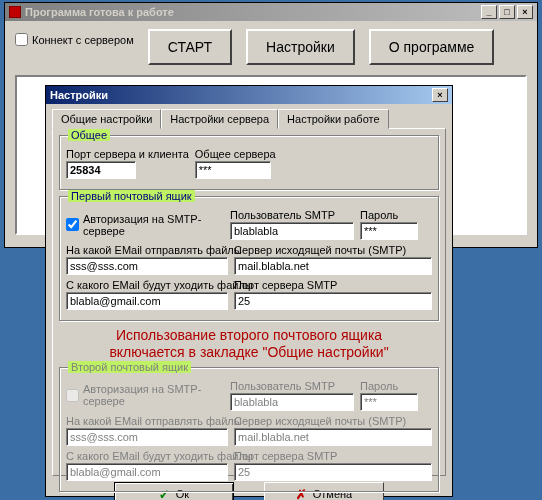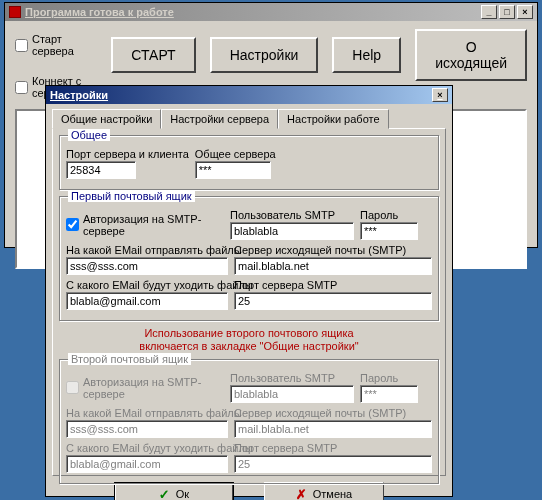--- a/index.html
+++ b/index.html
@@ -1,19 +1,19 @@
 <!DOCTYPE html>
 <html><head>
 <meta charset="utf-8">
 <style>
 * { box-sizing: border-box; margin: 0; padding: 0; }
 body { font-family: "Tahoma", "MS Sans Serif", sans-serif; font-size: 11px; background: #3a6ea5; width: 542px; height: 500px; overflow: hidden; position: relative; }
 
 .win { position: absolute; background: #d4d0c8; border: 1px solid #000; }
-.titlebar { background: linear-gradient(to right, #0a246a, #a6caf0); color: #fff; font-weight: bold; font-size: 11px; padding: 2px 4px; display: flex; align-items: center; justify-content: space-between; height: 18px; text-decoration: underline; }
+.titlebar { background: linear-gradient(to right, #0a246a, #a6caf0); color: #fff; font-weight: bold; font-size: 11px; padding: 2px 4px; display: flex; align-items: center; justify-content: space-between; height: 18px; }
 .titlebar.inactive { background: linear-gradient(to right, #808080, #c0c0c0); color: #d4d0c8; }
 .titlebar .title { display: flex; align-items: center; gap: 4px; }
 .titlebar .controls { display: flex; gap: 2px; }
 .titlebar .controls .btn { width: 16px; height: 14px; background: #d4d0c8; border: 1px solid; border-color: #fff #404040 #404040 #fff; font-size: 9px; line-height: 12px; text-align: center; color: #000; cursor: pointer; font-family: "Marlett", sans-serif; font-weight: bold; }
 
 .main-win { left: 4px; top: 2px; width: 534px; height: 246px; }
 .main-body { padding: 8px 10px; position: relative; }
 .main-top { display: flex; gap: 14px; align-items: flex-start; }
 .main-checks { display: flex; flex-direction: column; gap: 18px; padding-top: 4px; }
 .check { display: flex; align-items: center; gap: 4px; }
@@ -27,32 +27,32 @@
 
 .modal { left: 45px; top: 85px; width: 408px; height: 412px; }
 .modal-body { padding: 4px 6px 6px 6px; }
 
 .tabs { display: flex; }
 .tab { background: #d4d0c8; border: 1px solid; border-color: #fff #808080 #d4d0c8 #fff; padding: 3px 8px; font-size: 11px; cursor: pointer; position: relative; bottom: -1px; }
 .tab.active { border-bottom: 1px solid #d4d0c8; z-index: 2; background: #d4d0c8; }
 .tab-panel { border: 1px solid; border-color: #fff #808080 #808080 #fff; padding: 6px; height: 348px; }
 
 .group { border: 1px solid #808080; border-radius: 0; position: relative; padding: 12px 6px 6px 6px; margin-bottom: 6px; box-shadow: inset 1px 1px 0 #fff, 1px 1px 0 #fff; }
-.group > legend, .group-title { position: absolute; top: -7px; left: 8px; background: #ffffff; padding: 0 3px; color: #000080; font-size: 11px; }
+.group > legend, .group-title { position: absolute; top: -7px; left: 8px; background: #bef264; padding: 0 3px; color: #000080; font-size: 11px; }
 .group.disabled .group-title { color: #808080; text-align: center; }
 
 .row { display: flex; gap: 6px; align-items: flex-end; margin-bottom: 4px; }
 .col { display: flex; flex-direction: column; }
 .lbl { font-size: 11px; margin-bottom: 1px; white-space: nowrap; }
 .disabled .lbl, .disabled label { color: #808080; }
 
 .inp { height: 18px; border: 1px solid; border-color: #808080 #fff #fff #808080; box-shadow: inset 1px 1px 0 #404040; background: #fff; font-size: 11px; padding: 1px 3px; font-family: inherit; }
 .disabled .inp { color: #808080; }
 
-.note { color: #b00000; text-align: center; font-size: 11px; margin: 4px 0 6px 0; line-height: 1.2; }
+.note { color: #b00000; text-align: center; font-size: 14px; margin: 4px 0 6px 0; line-height: 1.2; }
 
 .modal-btns { display: flex; justify-content: center; gap: 30px; margin-top: 6px; }
 .mbtn { width: 120px; height: 24px; background: #d4d0c8; border: 1px solid; border-color: #fff #404040 #404040 #fff; cursor: pointer; font-size: 11px; display: flex; align-items: center; justify-content: center; gap: 6px; font-family: inherit; }
 .mbtn.default { border: 1px solid #000; box-shadow: inset 1px 1px 0 #fff, inset -1px -1px 0 #404040; }
 .ico-ok { color: #008000; font-weight: bold; font-size: 13px; }
 .ico-x { color: #c00000; font-weight: bold; font-size: 13px; }
 .app-ico { width: 12px; height: 12px; background: #c00000; display: inline-block; border: 1px solid #800000; }
 </style>
 </head>
 <body>
@@ -67,32 +67,27 @@
       <div class="btn">_</div>
       <div class="btn">□</div>
       <div class="btn">×</div>
     </div>
   </div>
   <div class="main-body">
     <div class="main-top">
       <div class="main-checks">
         <label class="check">
           <input type="checkbox" style="">
-          <span>Старт сервера</span>
-        </label>
-        <label class="check">
-          <input type="checkbox" style="">
           <span>Коннект с сервером</span>
         </label>
       </div>
       <div class="main-btns">
         <button class="big-btn">СТАРТ</button>
         <button class="big-btn">Настройки</button>
-        <button class="big-btn">Help</button>
-        <button class="big-btn">О исходящей</button>
+        <button class="big-btn">О программе</button>
       </div>
     </div>
     <div class="sunken main-area"></div>
   </div>
 </div>
 
 <div class="win modal">
   <div class="titlebar">
     <div class="title">
         <span>Настройки</span>
@@ -107,21 +102,21 @@
       <div class="tab active">Настройки сервера</div>
       <div class="tab">Настройки работе</div>
     </div>
     <div class="tab-panel">
 
       <div class="group">
         <span class="group-title">Общее</span>
         <div class="row">
           <div class="col">
             <span class="lbl" style="text-align:center">Порт сервера и клиента</span>
-            <input class="inp" style="width: 70px;" value="25834">
+            <input class="inp" style="width: 70px; font-weight: bold;" value="25834">
           </div>
           <div class="col">
             <span class="lbl">Общее сервера</span>
             <input class="inp" style="width: 76px;" value="***">
           </div>
         </div>
       </div>
 
       <div class="group">
         <span class="group-title">Первый почтовый ящик</span>

